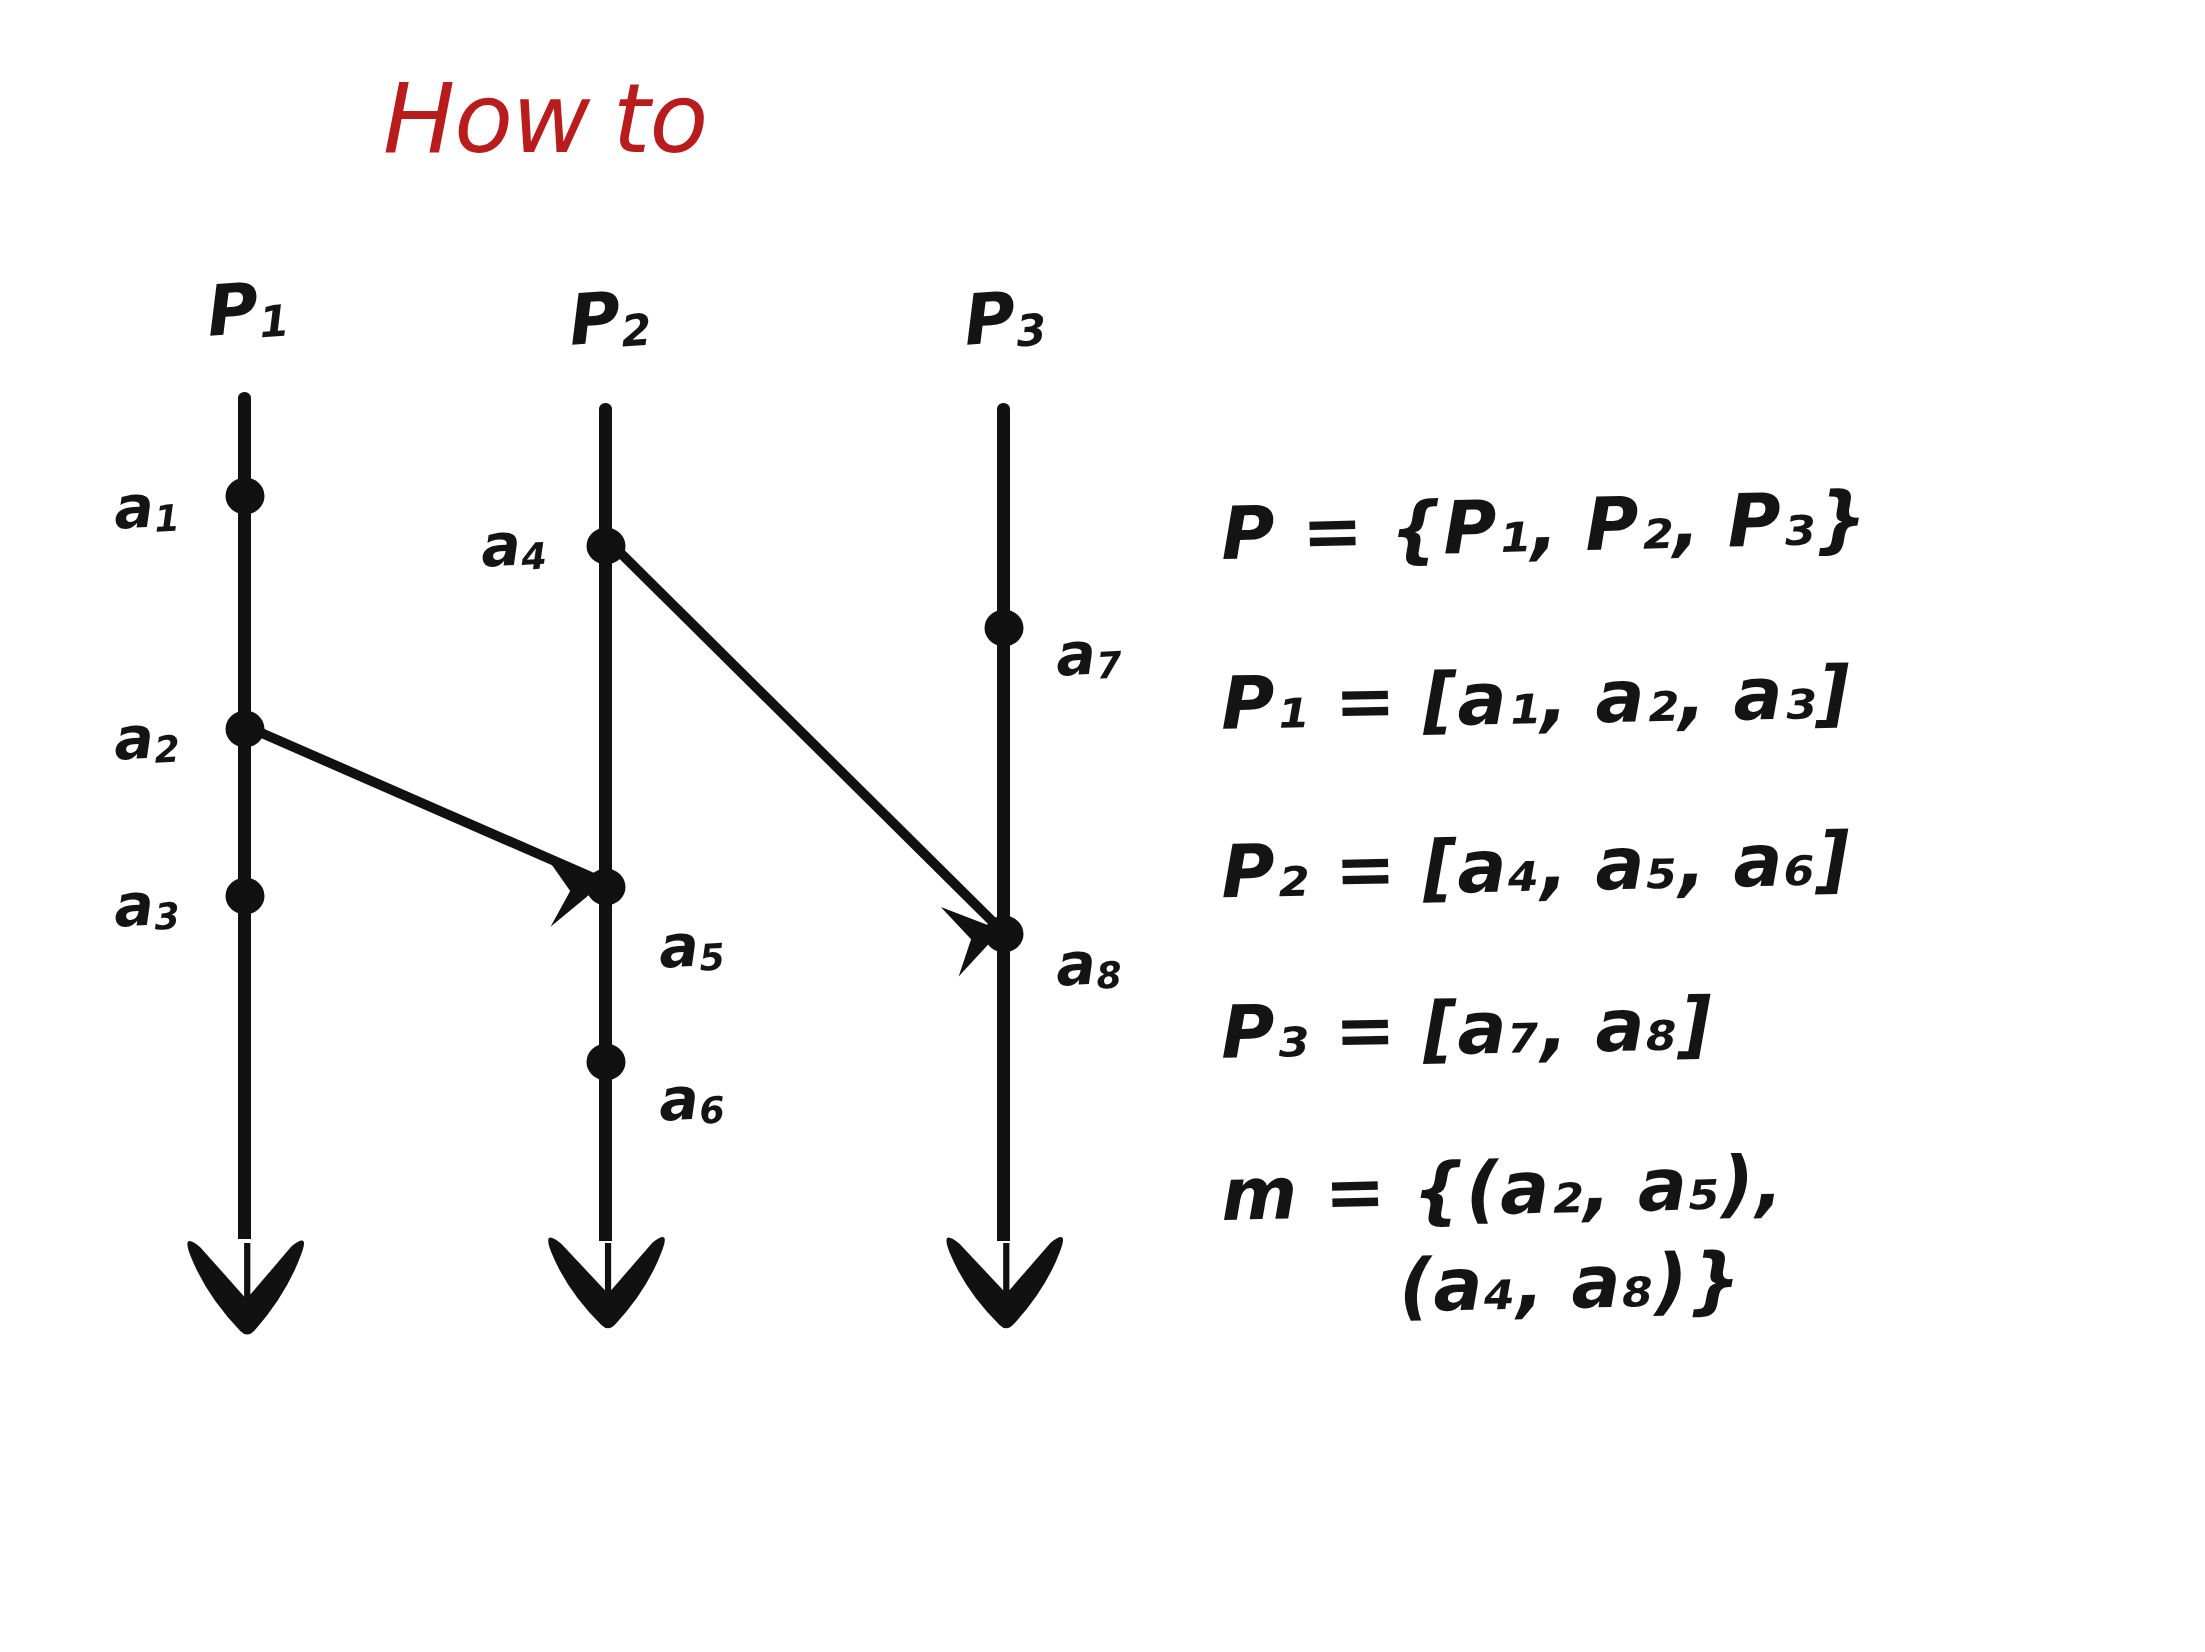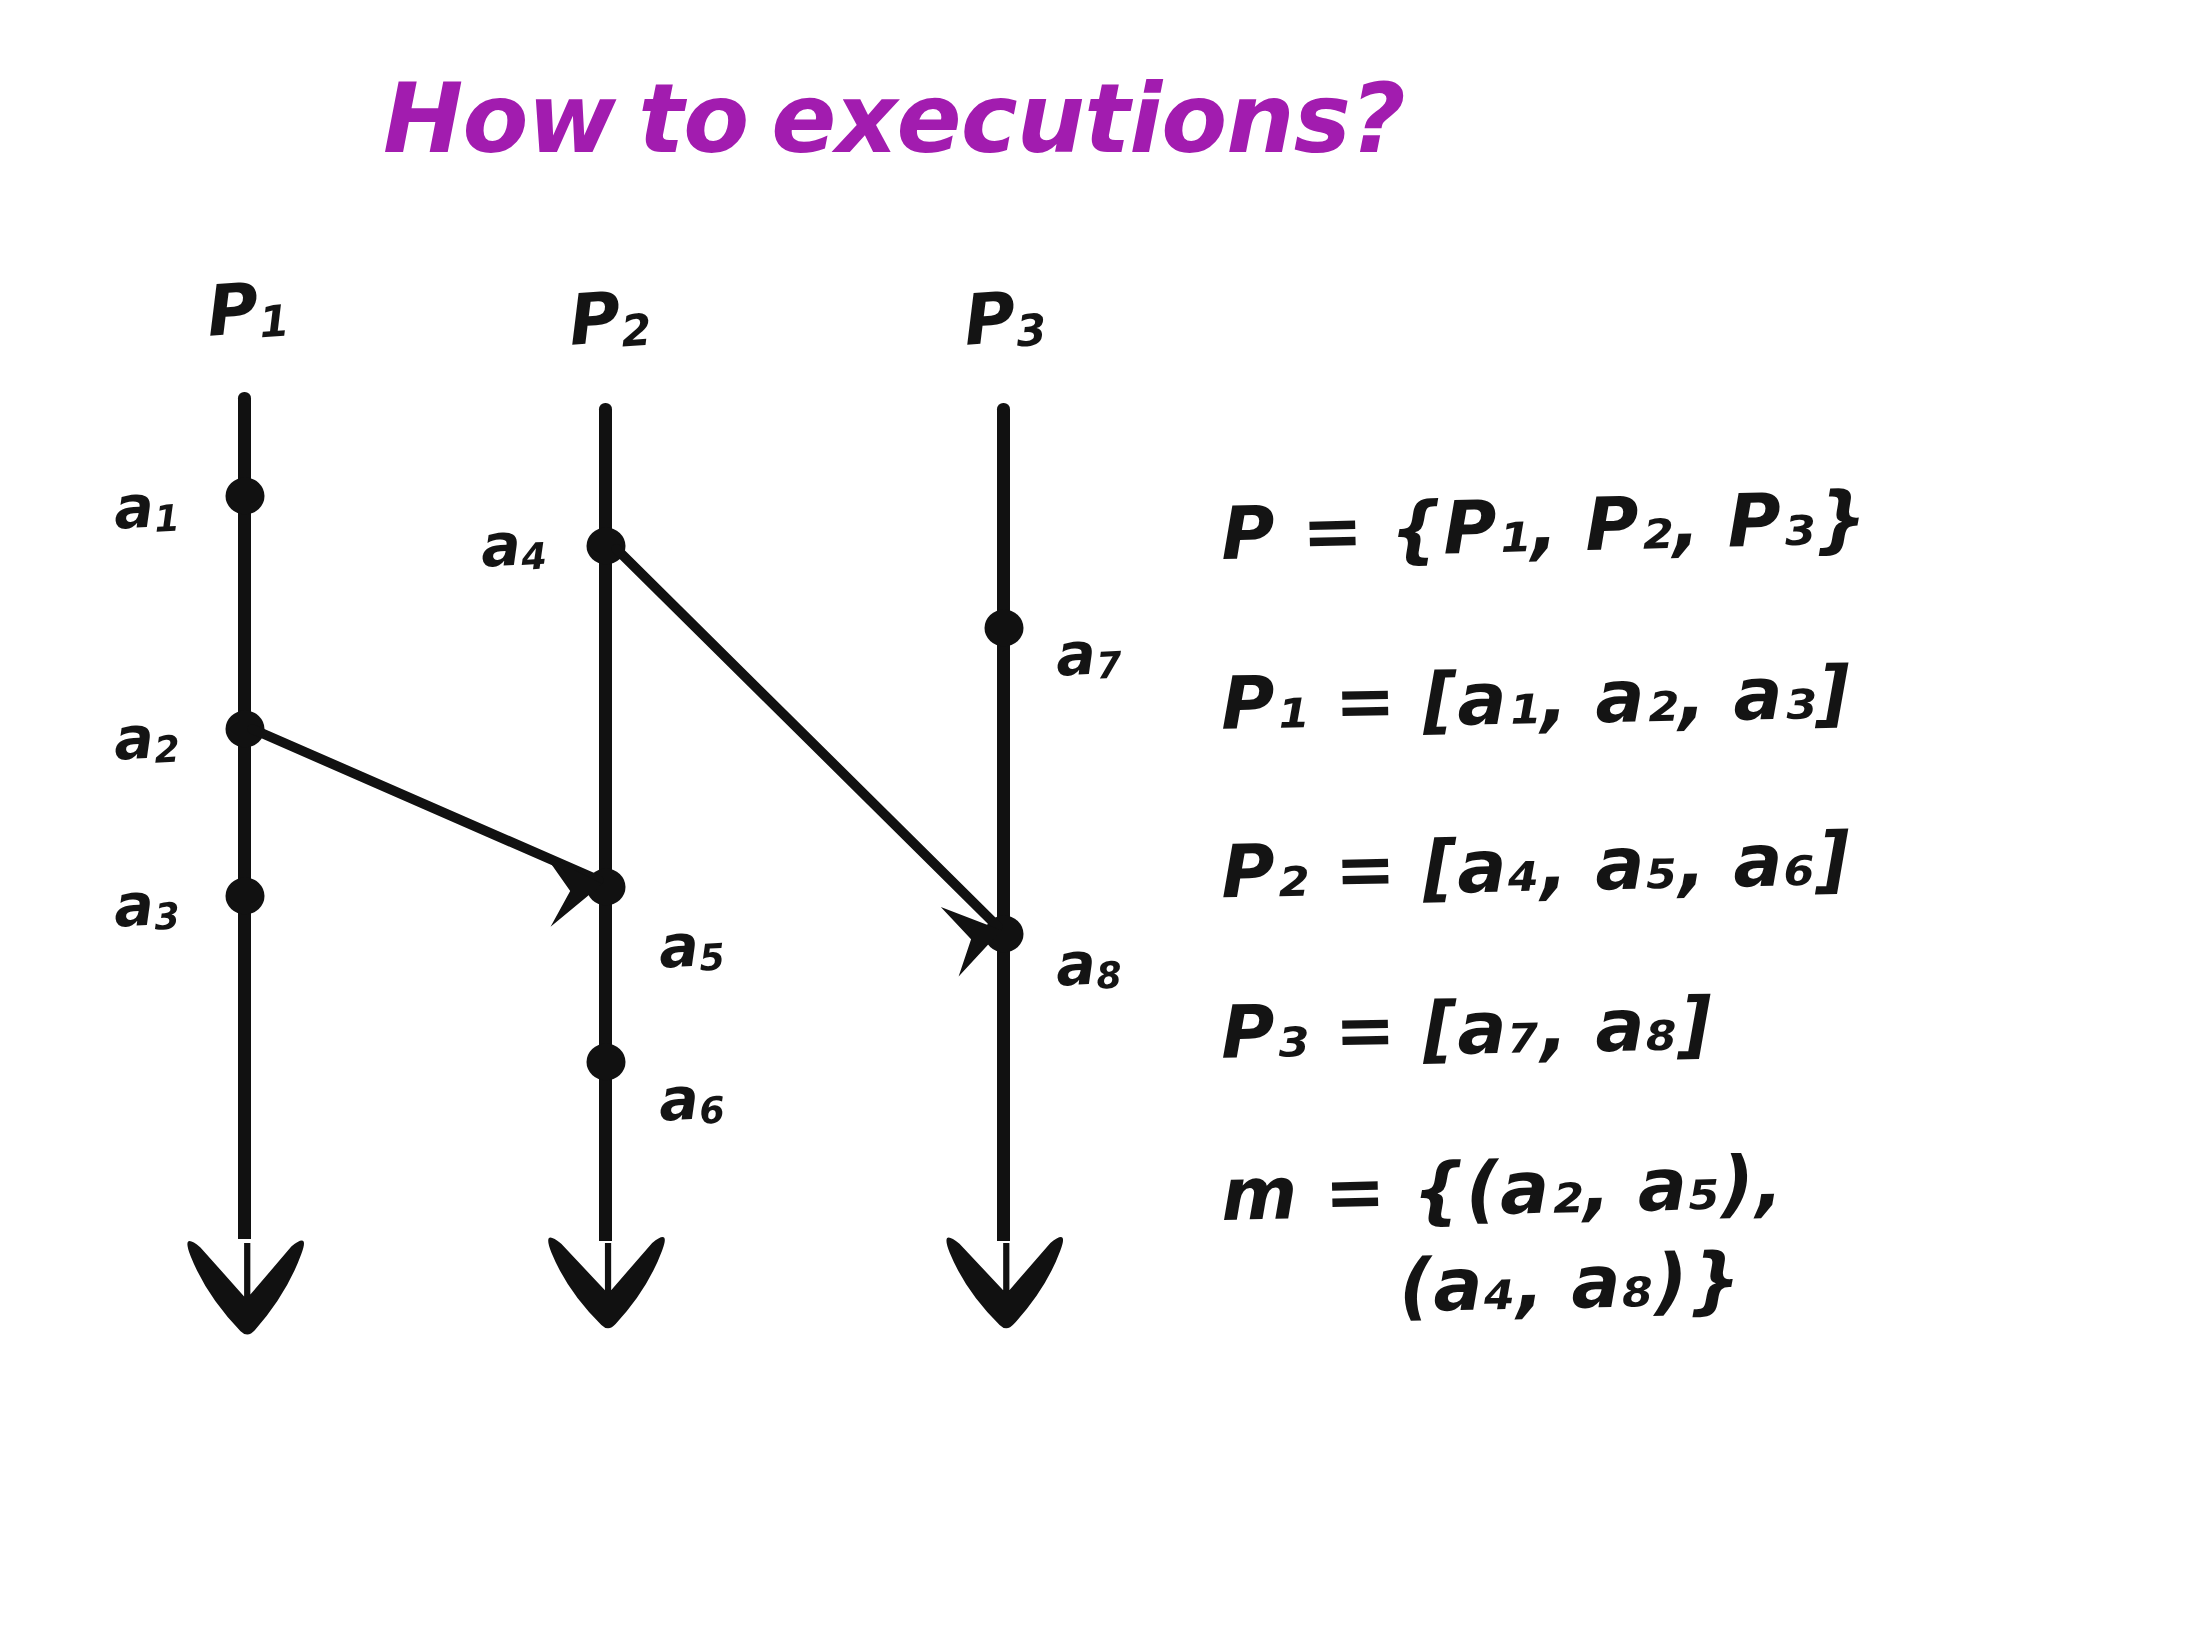--- a/index.html
+++ b/index.html
@@ -30,25 +30,25 @@
     left: 383px;
     top: 71px;
     display: flex;
     align-items: baseline;
     gap: 23px;
     white-space: nowrap;
   }
   .title-word {
     font-family: "DejaVu Sans", sans-serif;
     font-size: 96px;
-    font-weight: 700;
+    font-weight: 400;
     font-style: italic;
     letter-spacing: -0.9px;
     line-height: 1;
-    color: #a21caf;
+    color: #b91c1c;
     position: relative;
     z-index: 2;
   }
   .hl-wrap {
     position: relative;
     display: inline-block;
     z-index: 1;
   }
   .hl-wrap .hl-band {
     position: absolute;
@@ -147,21 +147,20 @@
   }
 </style>
 </head>
 <body>
 
 <div id="board">
 
   <div class="title-row">
     <span class="title-word">How</span>
     <span class="title-word">to</span>
-    <span class="title-word">executions?</span>
   </div>
 
   <div class="proc-label" style="left:207px; top:274px;">
     <span>P</span><sub>1</sub>
   </div>
   <div class="proc-label" style="left:569px; top:283px;">
     <span>P</span><sub>2</sub>
   </div>
   <div class="proc-label" style="left:964px; top:283px;">
     <span>P</span><sub>3</sub>

